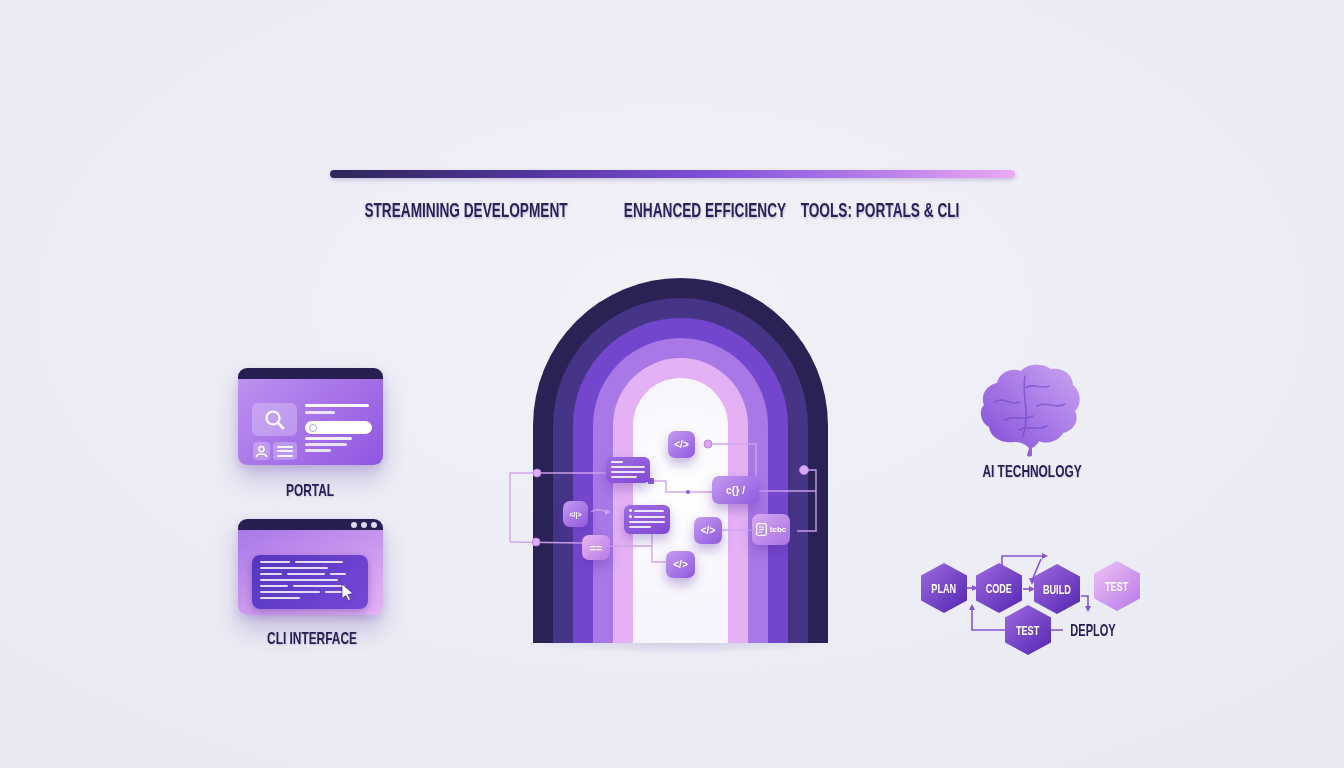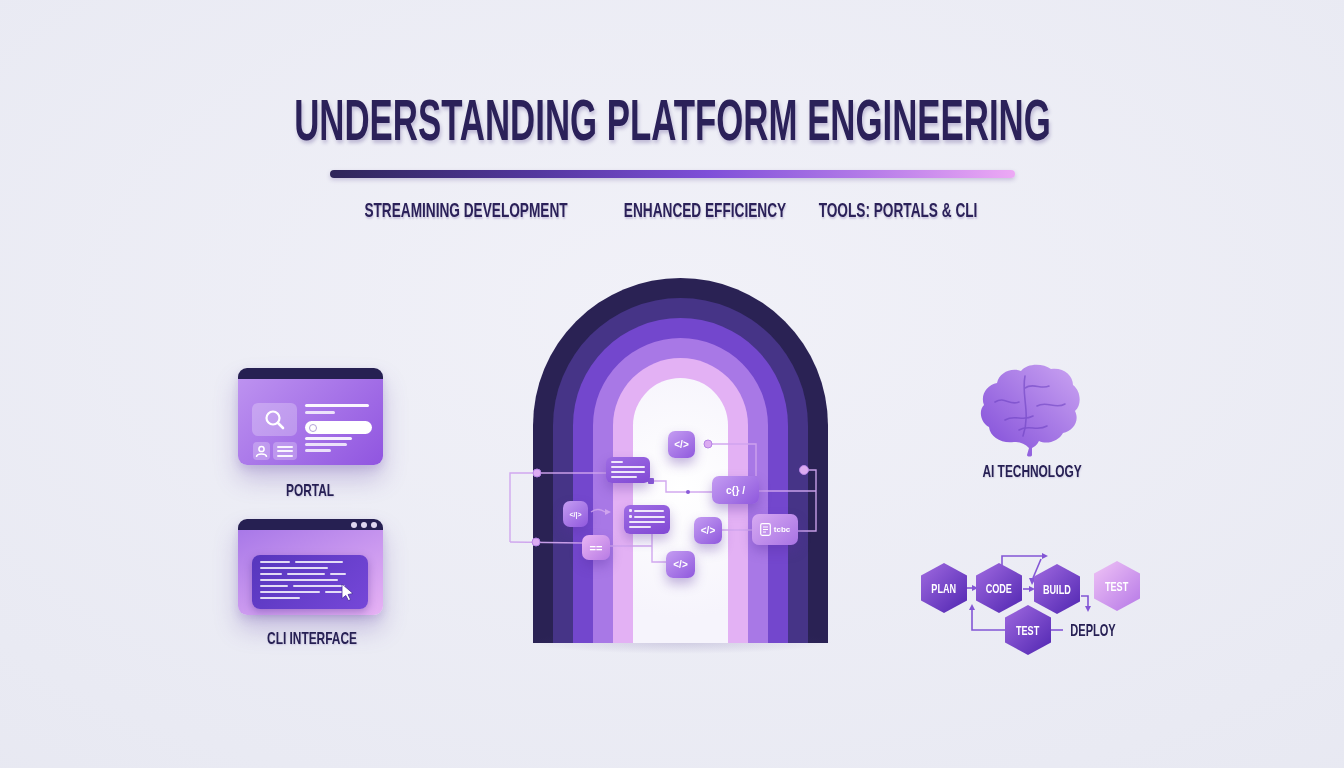--- a/index.html
+++ b/index.html
@@ -20,21 +20,21 @@
     position:absolute;left:330px;top:170px;width:685px;height:8px;border-radius:5px;z-index:2;
     background:linear-gradient(90deg,#2e2659 0%,#53379e 30%,#7e4fd8 55%,#b37ae8 78%,#eda9f5 100%);
     box-shadow:0 2px 4px rgba(80,60,140,.25);
   }
   .sub{position:absolute;top:198px;transform:translateX(-50%);white-space:nowrap;z-index:2;}
   .sub span{
     display:inline-block;font-size:21px;font-weight:700;color:#2b2159;
     transform:scaleX(0.65);transform-origin:center;
     text-shadow:1px 2px 2px rgba(90,70,150,.22);
   }
-  .sub1{left:466px;} .sub2{left:705px;} .sub3{left:898px;text-align:center;}
+  .sub1{left:466px;} .sub2{left:705px;} .sub3{left:880px;text-align:center;}
   
   .caption{position:absolute;transform:translateX(-50%);white-space:nowrap;z-index:4;}
   .caption span{
     display:inline-block;font-size:17px;font-weight:700;color:#272054;
     transform:scaleX(0.70);transform-origin:center;
     text-shadow:1px 1px 2px rgba(90,70,150,.2);
   }
   
   .window{position:absolute;left:238px;width:145px;border-radius:9px;z-index:2;
     box-shadow:0 14px 24px rgba(100,70,170,.28),0 4px 8px rgba(100,70,170,.16);}
@@ -108,23 +108,20 @@
   .hex-test1{left:1005px;top:605px;}
   .deploy{position:absolute;left:1093px;top:621px;transform:translateX(-50%);z-index:5;white-space:nowrap;}
   .deploy span{display:inline-block;font-size:17px;font-weight:700;color:#272054;
     transform:scaleX(0.65);transform-origin:center;}
 </style>
 </head>
 <body>
 
 <div class="stage">
 
-  <div class="title-wrap">
-    <span class="title">UNDERSTANDING PLATFORM ENGINEERING</span>
-  </div>
   <div class="divider"></div>
   <div class="sub sub2"><span>ENHANCED EFFICIENCY</span></div>
   <div class="sub sub1"><span>STREAMINING DEVELOPMENT</span></div>
   <div class="sub sub3"><span>TOOLS: PORTALS &amp; CLI</span></div>
 
   <div class="window portal">
     <div class="win-bar"></div>
     <div class="win-body">
       <div class="tile search-tile">
         <svg width="22" height="22" viewBox="0 0 22 22">
@@ -282,21 +279,21 @@
     <div class="nrow" style="margin-bottom:0;">
         <i style="width:22px;"></i>
       </div>
   </div>
   <div class="ibox ibox-eq" style="left:582px;top:535px;width:28px;height:25px;">
     <span style="font-size:11px;">==</span>
   </div>
   <div class="ibox" style="left:694px;top:517px;width:28px;height:27px;">
     <span>&lt;/&gt;</span>
   </div>
-  <div class="ibox ibox-doc" style="left:752px;top:514px;width:46px;height:31px;gap:3px;">
+  <div class="ibox ibox-doc" style="left:752px;top:514px;width:38px;height:31px;gap:3px;">
     <svg width="11" height="13" viewBox="0 0 11 13">
       <rect x="0.7" y="0.7" width="9.6" height="11.6" rx="1.5" fill="none" stroke="#fff" stroke-width="1.2"></rect>
       <line x1="3" y1="4" x2="8" y2="4" stroke="#fff" stroke-width="1"></line>
       <line x1="3" y1="6.5" x2="8" y2="6.5" stroke="#fff" stroke-width="1"></line>
       <line x1="3" y1="9" x2="6" y2="9" stroke="#fff" stroke-width="1"></line>
     </svg>
     <span>tcbc</span>
   </div>
   <div class="ibox" style="left:666px;top:551px;width:29px;height:27px;">
     <span>&lt;/&gt;</span>

